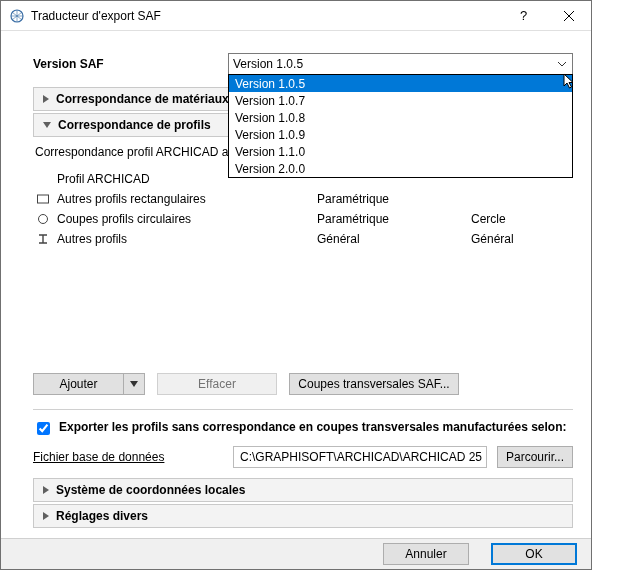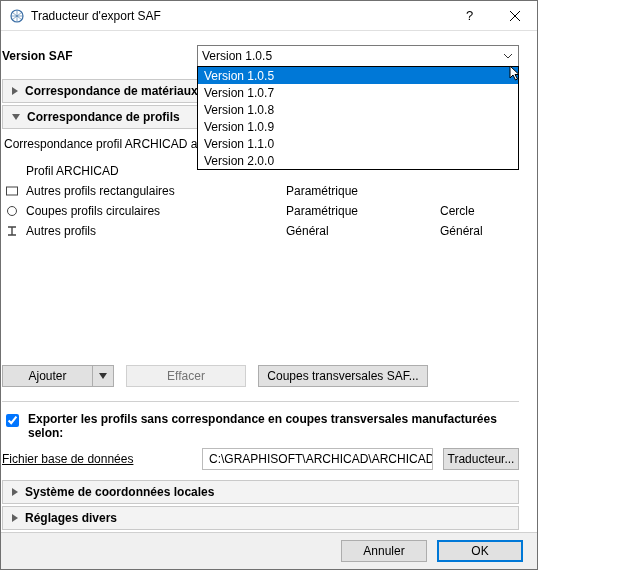--- a/index.html
+++ b/index.html
@@ -1,23 +1,23 @@
 <!DOCTYPE html>
 <html><head>
 <meta charset="utf-8">
 <style>
   * { box-sizing: border-box; }
   html, body { margin: 0; padding: 0; font-family: "Segoe UI", Tahoma, sans-serif; font-size: 12px; color: #000; background: #fff; }
-  .window { width: 538px; height: 570px; border: 1px solid #707070; background: #fff; display: flex; flex-direction: column; position: relative; }
+  .window { width: 592px; height: 570px; border: 1px solid #707070; background: #fff; display: flex; flex-direction: column; position: relative; gap: 8px; }
   .titlebar { height: 30px; background: #fff; display: flex; align-items: center; border-bottom: 1px solid #e0e0e0; }
   .titlebar .icon { width: 16px; height: 16px; margin-left: 8px; display: flex; align-items: center; justify-content: center; }
   .titlebar .title { margin-left: 6px; flex: 1; font-size: 12px; }
   .titlebar .btn { width: 45px; height: 29px; display: flex; align-items: center; justify-content: center; font-size: 13px; }
 
-  .body { flex: 1; padding: 14px 18px 0 1px; display: flex; flex-direction: column; position: relative; }
+  .body { flex: 1; padding: 14px 18px 0 32px; display: flex; flex-direction: column; position: relative; }
 
   .label-row { display: flex; align-items: center; margin-bottom: 12px; }
   .label-left { width: 195px; font-weight: bold; }
   .label-row .select-wrap { flex: 1; position: relative; }
 
   .select-box { width: 100%; height: 22px; border: 1px solid #7a7a7a; background: #fff; display: flex; align-items: center; padding: 0 4px; font-size: 12px; position: relative; }
   .select-box .caret { position: absolute; right: 4px; top: 3px; }
 
   .dropdown { position: absolute; top: 21px; left: 0; right: 0; border: 1px solid #000; background: #fff; z-index: 50; }
   .dropdown .item { padding: 0.5px 6px; font-size: 12px; cursor: default; line-height: 16px; }
@@ -50,21 +50,21 @@
   .check-row { display: flex; align-items: flex-start; gap: 6px; margin: 4px 0 8px 0; }
   .check-row input { margin-top: 2px; }
   .check-row .txt { font-weight: bold; line-height: 14px; }
 
   .path-row { display: flex; align-items: center; gap: 10px; margin-bottom: 10px; }
   .path-row .lbl { width: 190px; text-decoration: underline; }
   .path-row .path-box { flex: 1; height: 22px; border: 1px solid #bbb; background: #fff; padding: 0 6px; display: flex; align-items: center; overflow: hidden; white-space: nowrap; }
   .btn-browse { width: 76px; }
 
   .footer { height: 46px; border-top: 1px solid #d0d0d0; background: #f0f0f0; display: flex; align-items: center; justify-content: flex-end; padding-right: 14px; gap: 10px; }
-  .btn-f { width: 86px; height: 22px; border: 1px solid #adadad; background: #e1e1e1; display: flex; align-items: center; justify-content: center; }
+  .btn-f { width: 86px; height: 22px; border: 1px solid #adadad; background: #e1e1e1; display: flex; align-items: center; justify-content: center; margin-left: 12px; }
   .btn-f.primary { border: 1px solid #0078d7; box-shadow: inset 0 0 0 1px #0078d7; }
 
   svg { display: block; }
 </style>
 </head>
 <body>
 
 <div class="window">
 
   <div class="titlebar">
@@ -203,21 +203,21 @@
       <input type="checkbox" checked="" style="">
       <div class="txt">Exporter les profils sans correspondance en coupes transversales manufacturées selon:</div>
     </div>
 
     <div class="path-row">
       <div class="lbl">Fichier base de données</div>
       <div class="path-box">
           <span>C:\GRAPHISOFT\ARCHICAD\ARCHICAD 25 B1 FRA\Défauts\Externa</span>
         </div>
       <div class="btn-std btn-browse">
-          <span>Traducteur...</span>
+          <span>Parcourir...</span>
         </div>
     </div>
 
     <div class="acc">
       <span class="tri">
         <svg width="8" height="10" viewBox="0 0 8 10">
             <path d="M1 1 L7 5 L1 9 Z" fill="#606060"></path>
           </svg>
       </span>
       <span class="lbl">Système de coordonnées locales</span>

